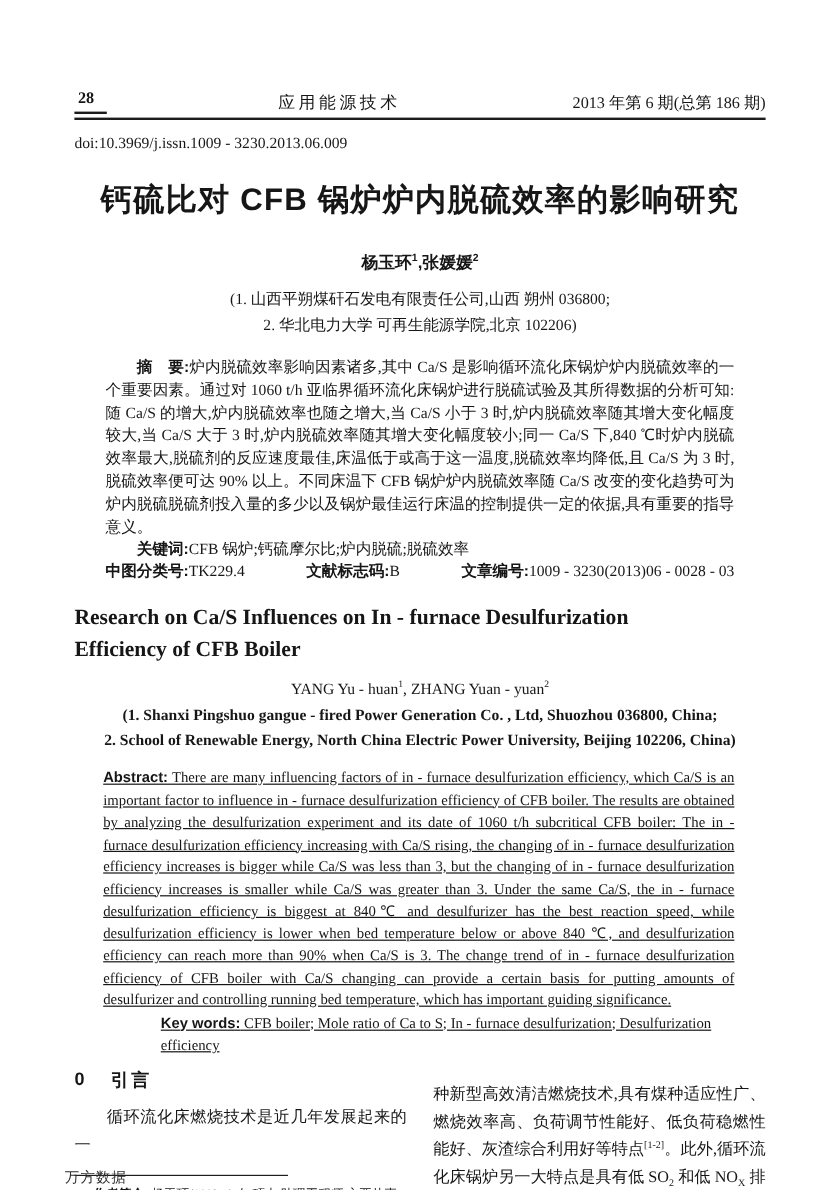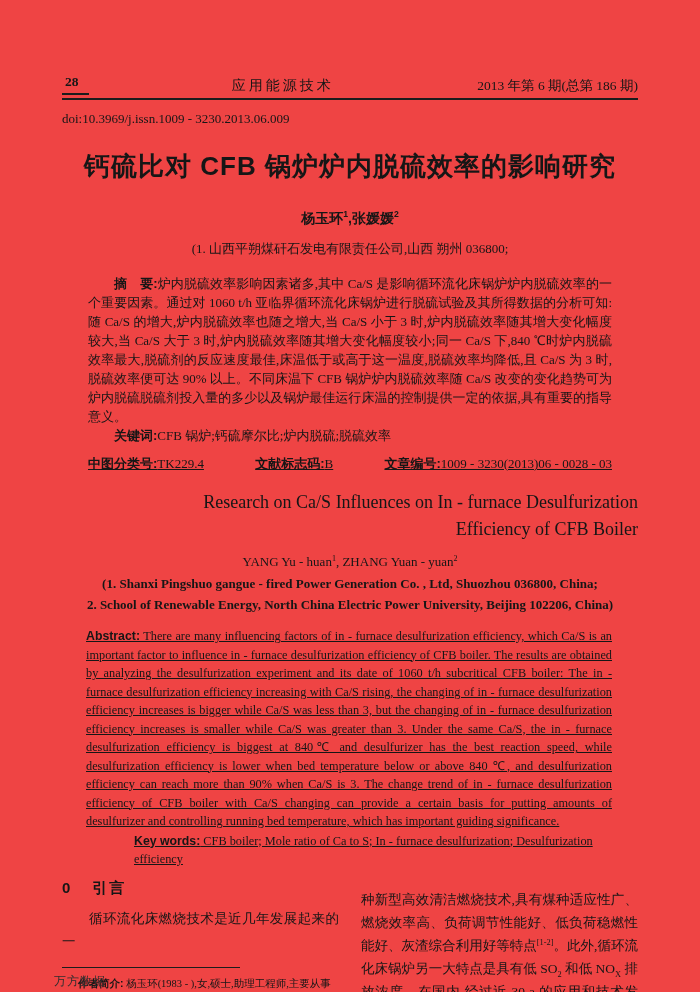--- a/index.html
+++ b/index.html
@@ -1,18 +1,18 @@
 <!DOCTYPE html>
 <html><head>
 <meta charset="utf-8">
 <style>
   html,body { margin:0; padding:0; background:#e9e9e7; }
   .page {
     width:700px; height:992px; margin:0 auto; position:relative; overflow:hidden;
-    background:#ef4444; color:#161616;
+    background:#ffffff; color:#161616;
     font-family:"Liberation Serif", serif;
   }
   .content { padding:40px 62px 0 62px; }
 
   
   .hdr { display:flex; align-items:flex-end; font-size:13.5px; }
   .hdr-page { font-weight:bold; padding:0 10px 3px 3px; border-bottom:2px solid #1c1c1c; }
   .hdr-journal { flex:1; text-align:center; font-size:14px; letter-spacing:3px; font-family:"Liberation Sans",sans-serif; }
   .hdr-issue { font-size:13.5px;margin-top:37px; }
   .hdr-rule { border-bottom:2px solid #1c1c1c; margin-top:3px; }
@@ -22,24 +22,24 @@
   .title-cn { margin-top:22px; text-align:center; font-size:26px; font-weight:bold;
               font-family:"Liberation Sans",sans-serif; letter-spacing:1px; }
   .authors-cn { margin-top:26px; text-align:center; font-size:14px; font-weight:bold;
                 font-family:"Liberation Sans",sans-serif; }
   .affil-cn { margin-top:10px; text-align:center; font-size:13px; line-height:22px; }
 
   .abs-block { margin:14px 26px 0 26px; }
   .abs-cn { font-size:13px; line-height:19px; text-align:justify; text-indent:2em; margin:0; }
   .kw-cn  { font-size:13px; line-height:19px; text-indent:2em; margin:0; }
   .bl { font-weight:bold; font-family:"Liberation Sans",sans-serif; }
-  .cls-row { display:flex; justify-content:space-between; font-size:13px; margin-top:10px;text-decoration:underline; }
+  .cls-row { display:flex; justify-content:space-between; font-size:13px; margin-top:0; }
   .cls-row .pair { white-space:nowrap; }
 
-  .title-en { margin-top:16px; text-align:right; font-size:18px; font-weight:normal; line-height:27px; }
+  .title-en { margin-top:16px; text-align:left; font-size:18px; font-weight:bold; line-height:27px; }
   .authors-en { margin-top:11px; text-align:center; font-size:13px; }
   .affil-en { margin-top:3px; text-align:center; font-size:13px; font-weight:bold; line-height:21px; }
 
   .abs-en-block { margin:12px 26px 0 24px;text-decoration:underline; }
   .abs-en { font-size:12.3px; line-height:18.5px; text-align:justify; margin:0; }
   .kw-en  { font-size:12.3px; line-height:18.5px; margin:1px 0 0 0;padding-left:48px; }
 
   .cols { display:flex; gap:22px; margin-top:10px; }
   .col { flex:1; min-width:0; }
   .sec-h { display:flex; gap:20px; font-size:15px; font-weight:bold;
@@ -74,20 +74,21 @@
     <div class="doi">doi:10.3969/j.issn.1009 - 3230.2013.06.009</div>
 
     <div class="title-cn">钙硫比对 CFB 锅炉炉内脱硫效率的影响研究</div>
 
     <div class="authors-cn">
       <span>杨玉环</span><sup>1</sup><span>,</span><span>张媛媛</span><sup>2</sup>
     </div>
 
     <div class="affil-cn">
       <div>(1. 山西平朔煤矸石发电有限责任公司,山西 朔州 036800;</div>
+      <div>2. 华北电力大学 可再生能源学院,北京 102206)</div>
     </div>
 
     <div class="abs-block">
       <p class="abs-cn"><span class="bl">摘　要:</span><span>炉内脱硫效率影响因素诸多,其中 Ca/S 是影响循环流化床锅炉炉内脱硫效率的一个重要因素。通过对 1060 t/h 亚临界循环流化床锅炉进行脱硫试验及其所得数据的分析可知:随 Ca/S 的增大,炉内脱硫效率也随之增大,当 Ca/S 小于 3 时,炉内脱硫效率随其增大变化幅度较大,当 Ca/S 大于 3 时,炉内脱硫效率随其增大变化幅度较小;同一 Ca/S 下,840 ℃时炉内脱硫效率最大,脱硫剂的反应速度最佳,床温低于或高于这一温度,脱硫效率均降低,且 Ca/S 为 3 时,脱硫效率便可达 90% 以上。不同床温下 CFB 锅炉炉内脱硫效率随 Ca/S 改变的变化趋势可为炉内脱硫脱硫剂投入量的多少以及锅炉最佳运行床温的控制提供一定的依据,具有重要的指导意义。</span></p>
       <p class="kw-cn"><span class="bl">关键词:</span><span>CFB 锅炉;钙硫摩尔比;炉内脱硫;脱硫效率</span></p>
       <div class="cls-row">
         <span class="pair"><span class="bl">中图分类号:</span><span>TK229.4</span></span>
         <span class="pair"><span class="bl">文献标志码:</span><span>B</span></span>
         <span class="pair"><span class="bl">文章编号:</span><span>1009 - 3230(2013)06 - 0028 - 03</span></span>
       </div>

